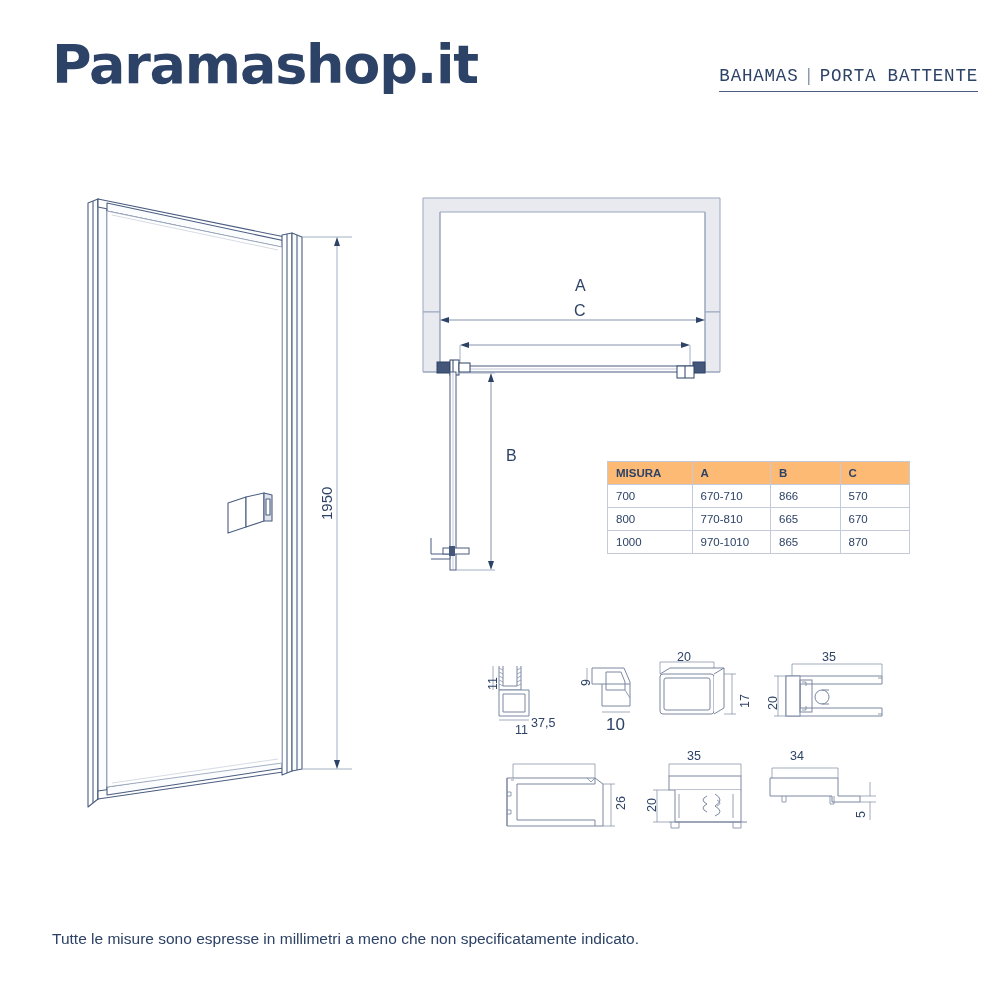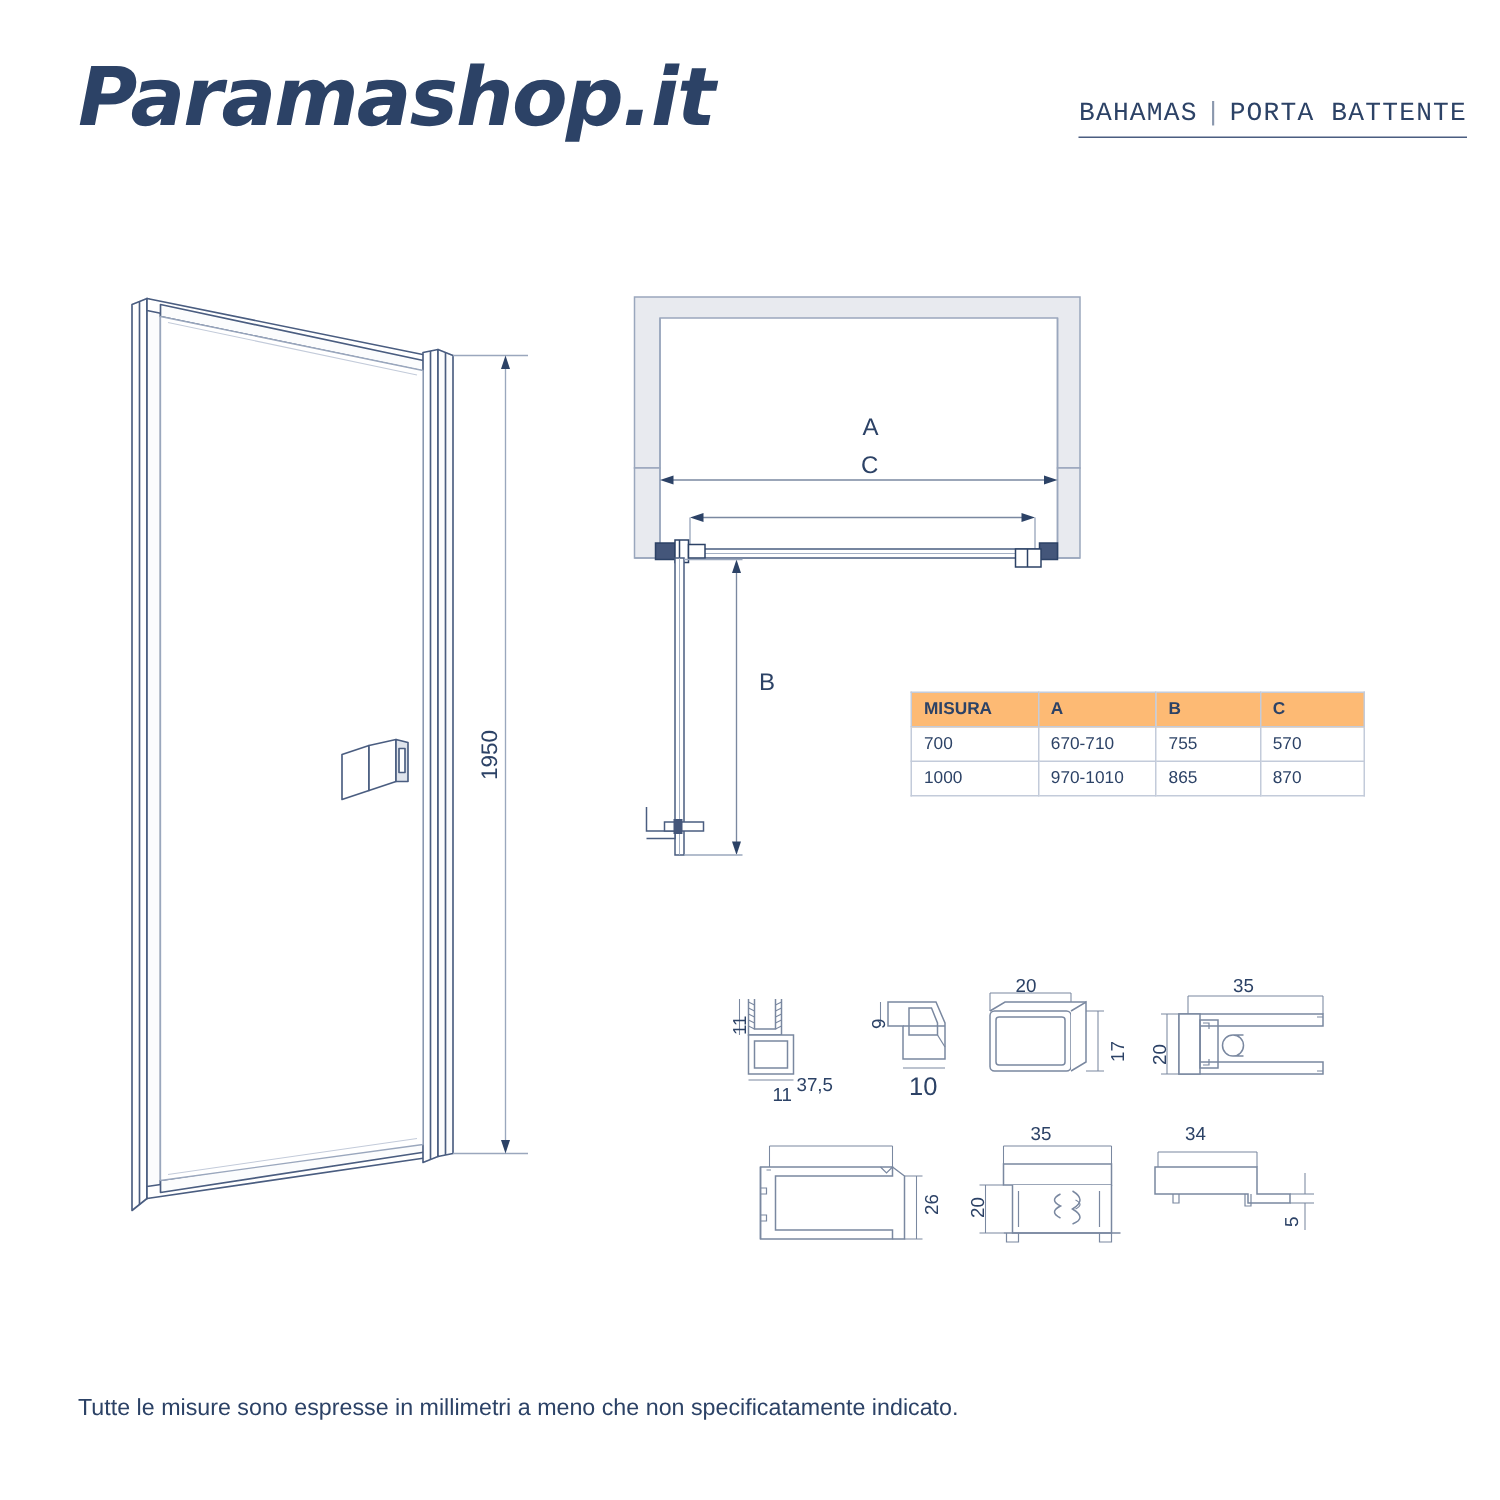--- a/index.html
+++ b/index.html
@@ -27,21 +27,20 @@
     position: absolute;
     left: 52px;
     top: 38px;
     font-family: "DejaVu Sans", sans-serif;
     font-size: 54px;
     font-weight: bold;
     letter-spacing: -1.2px;
     color: #2c4266;
     line-height: 1;
     white-space: nowrap;
-    font-style: italic;
   }
   #product-title-wrap {
     position: absolute;
     right: 22px;
     top: 66px;
     text-align: right;
     border-bottom: 1.4px solid #4a5d80;
     padding-bottom: 5px;
   }
   #product-title {
@@ -245,22 +244,28 @@
       <th>MISURA</th>
       <th>A</th>
       <th>B</th>
       <th>C</th>
     </tr>
   </thead>
   <tbody>
     <tr>
       <td>700</td>
       <td>670-710</td>
-      <td>755</td>
+      <td>866</td>
       <td>570</td>
+    </tr>
+    <tr>
+      <td>800</td>
+      <td>770-810</td>
+      <td>665</td>
+      <td>670</td>
     </tr>
     <tr>
       <td>1000</td>
       <td>970-1010</td>
       <td>865</td>
       <td>870</td>
     </tr>
   </tbody>
 </table>
 

